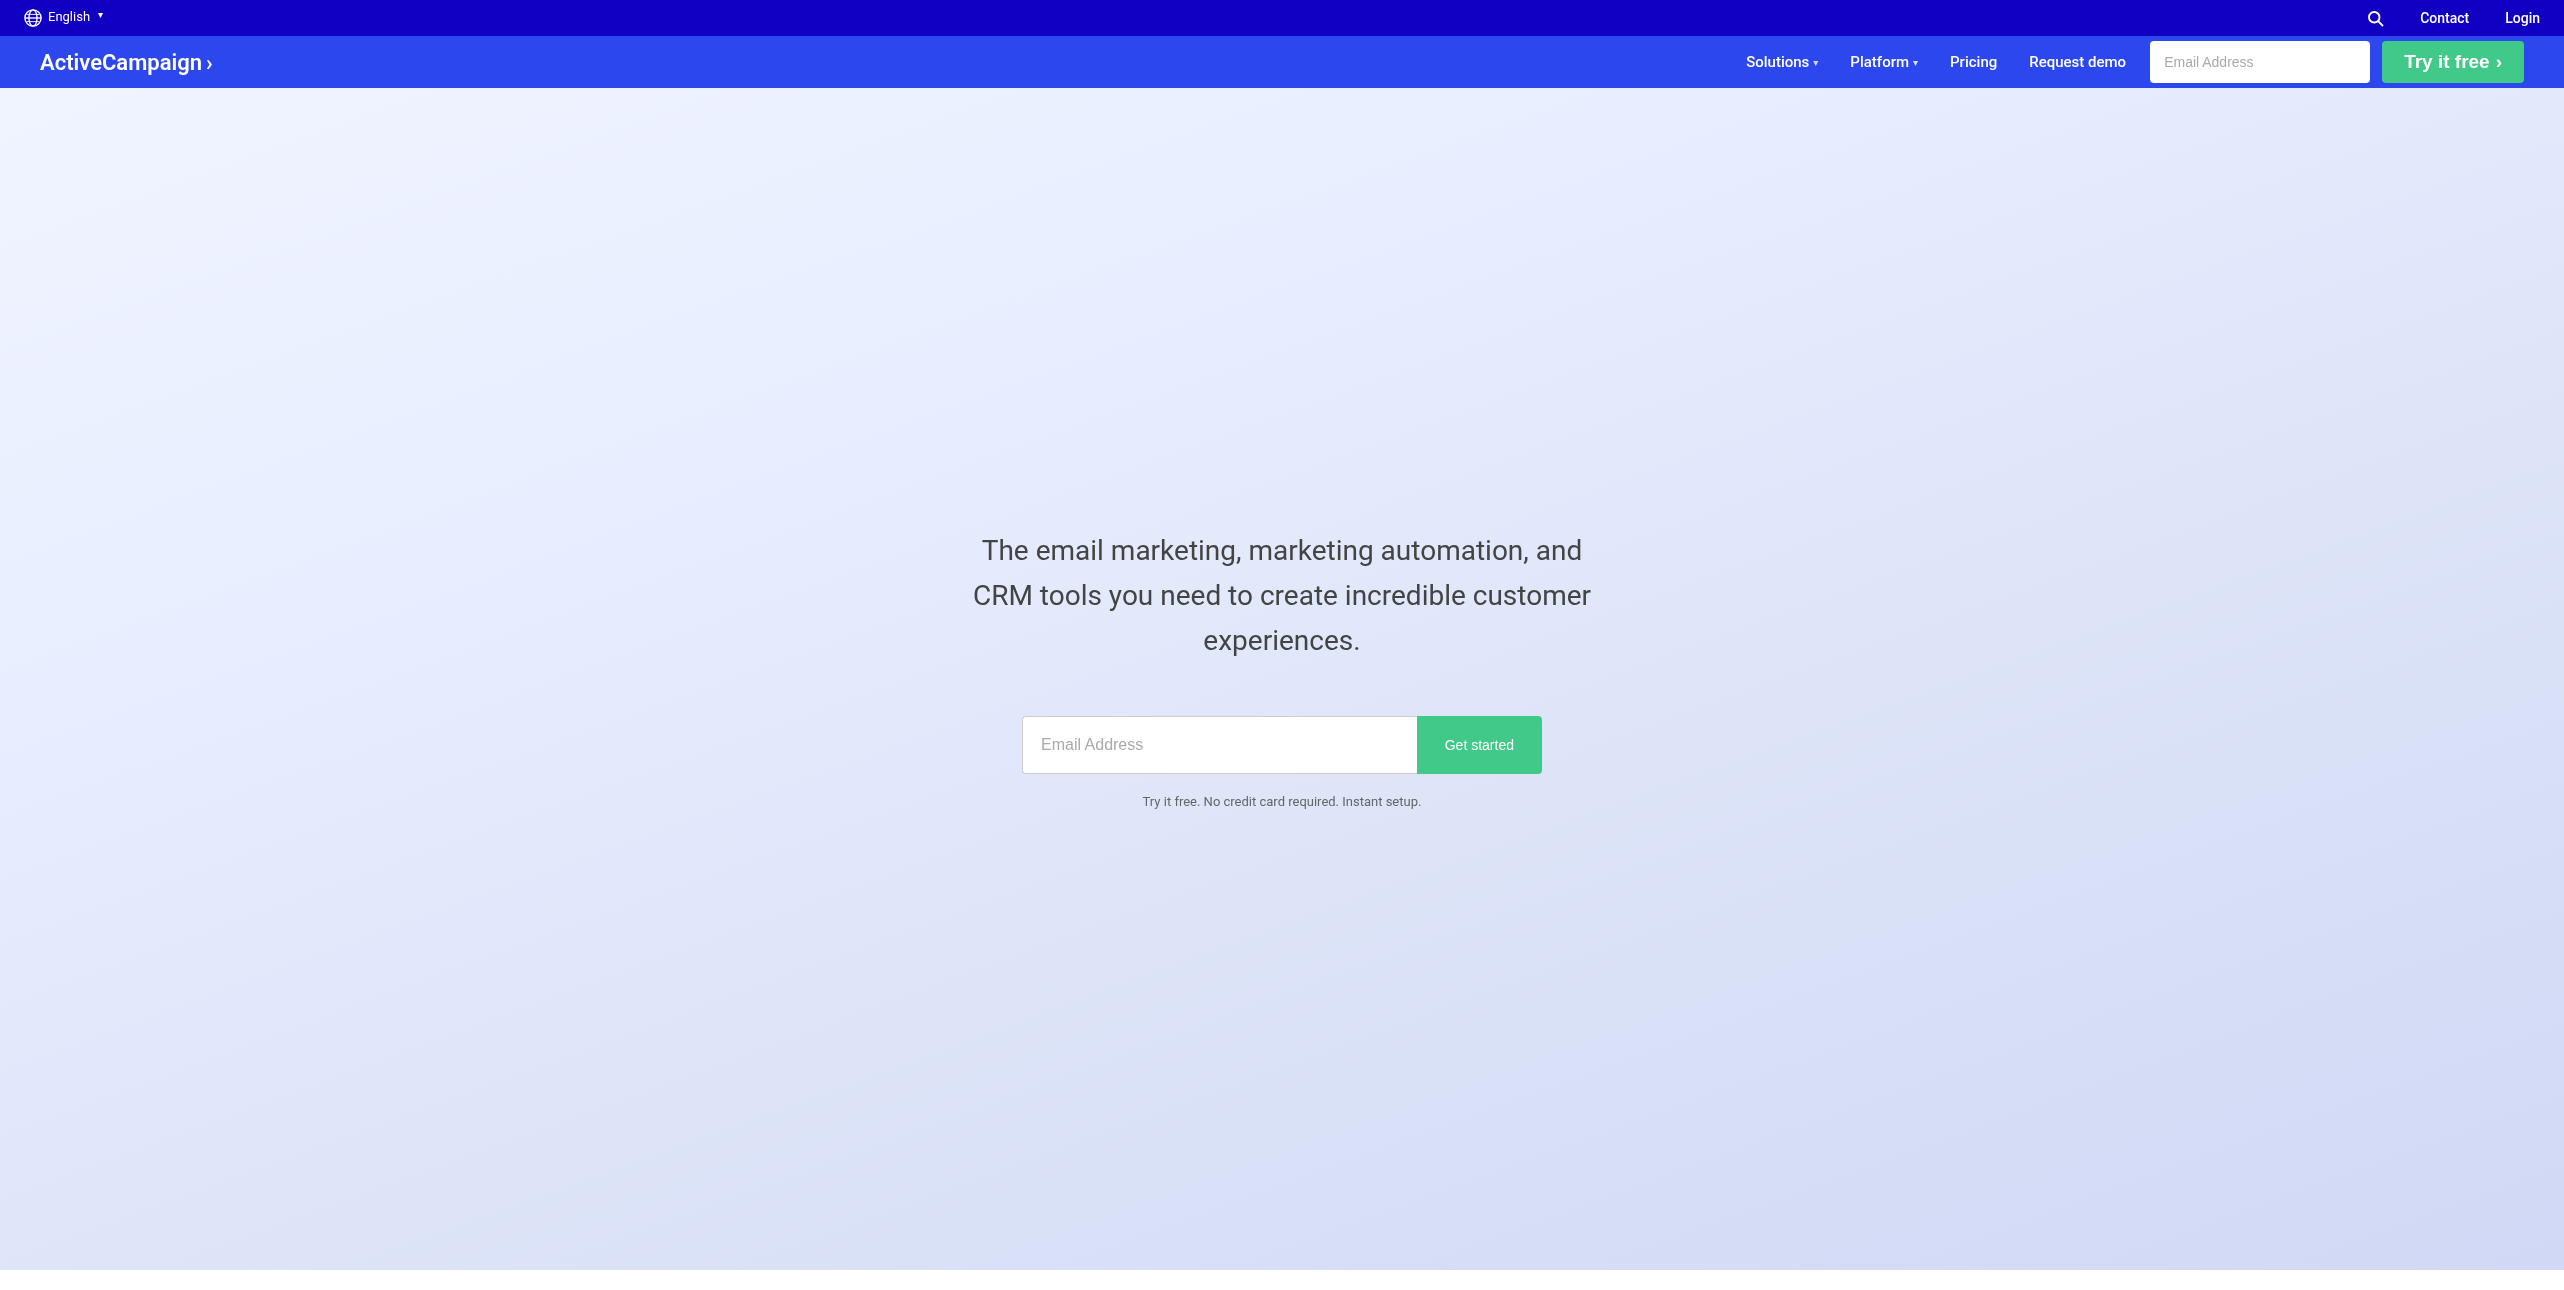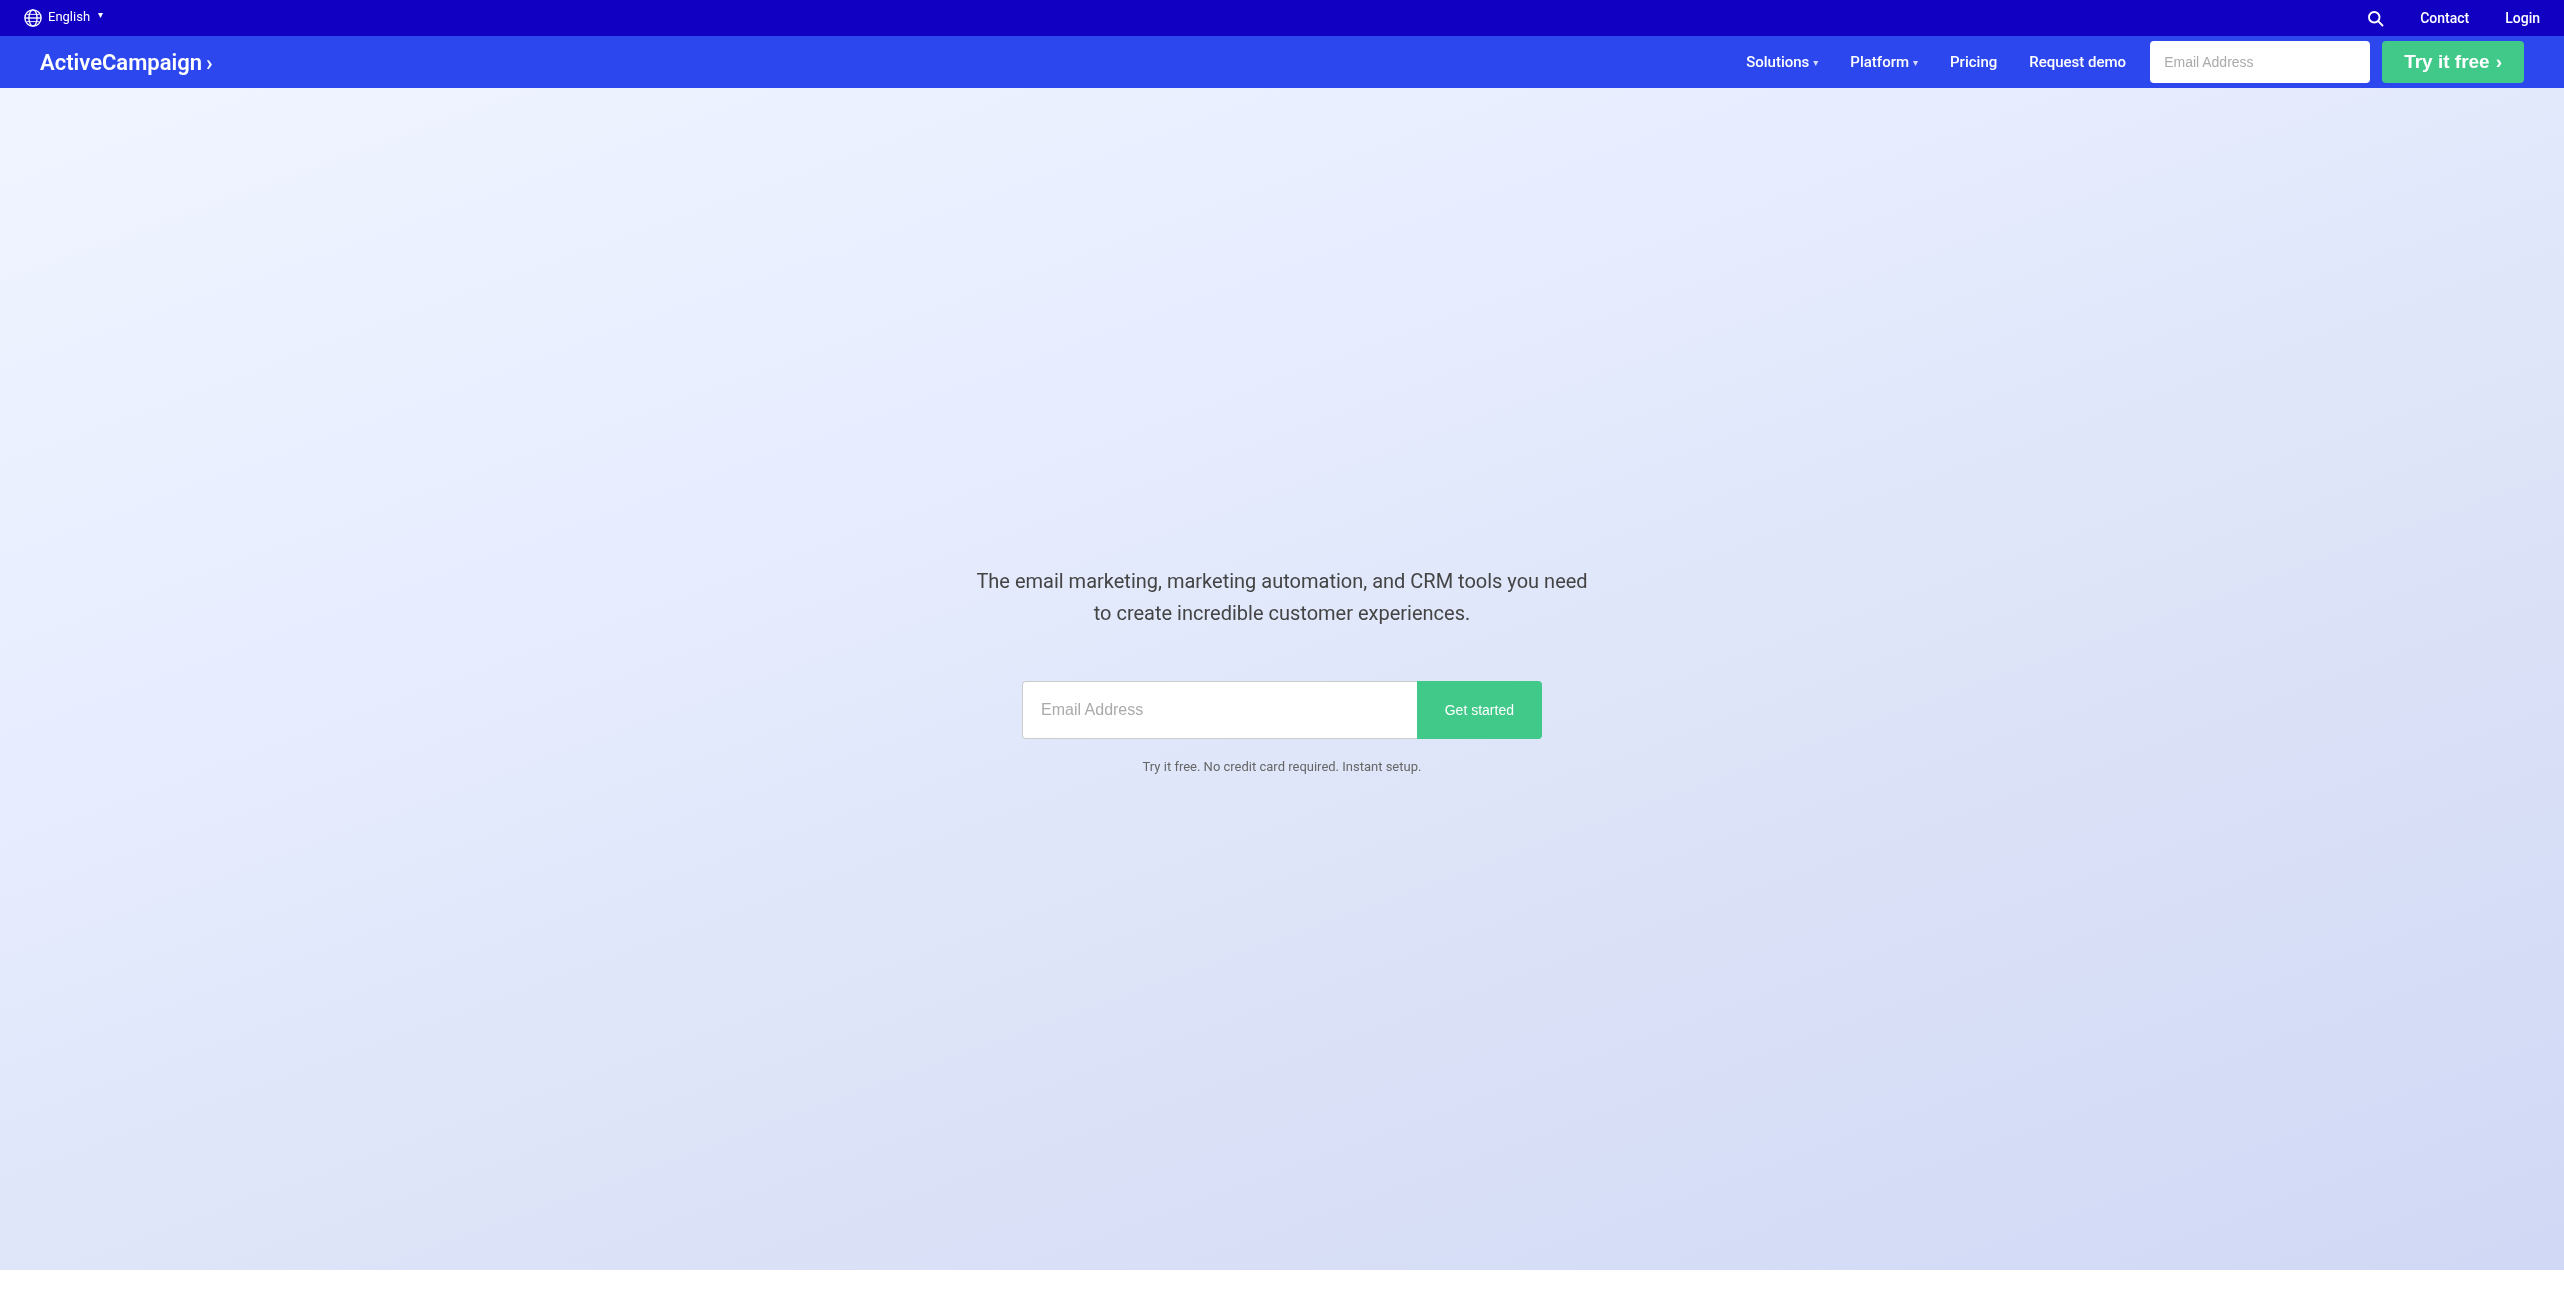--- a/index.html
+++ b/index.html
@@ -155,21 +155,21 @@
       font-size: 64px;
       font-weight: 800;
       color: #0d1117;
       line-height: 1.15;
       max-width: 900px;
       margin-bottom: 30px;
       letter-spacing: -1px;
     }
 
     .hero-subtitle {
-      font-size: 20px;
+      font-size: 28px;
       color: #444;
       line-height: 1.6;
       max-width: 620px;
       margin-bottom: 52px;
     }
 
     .hero-cta {
       display: flex;
       align-items: stretch;
       gap: 0;

